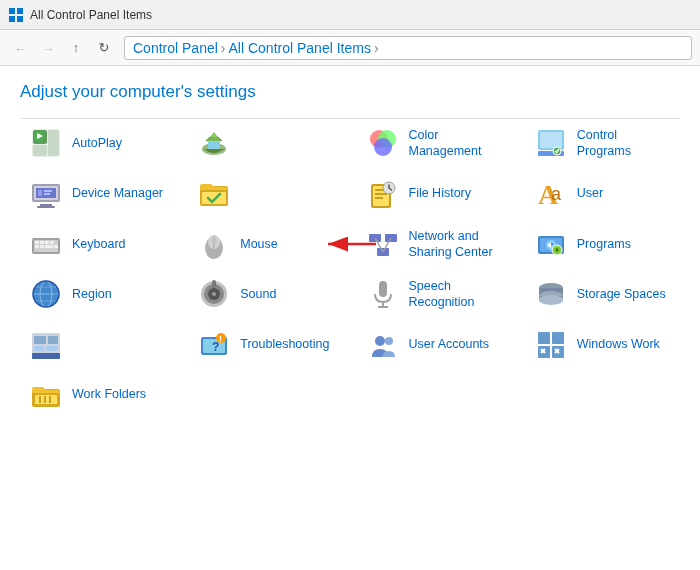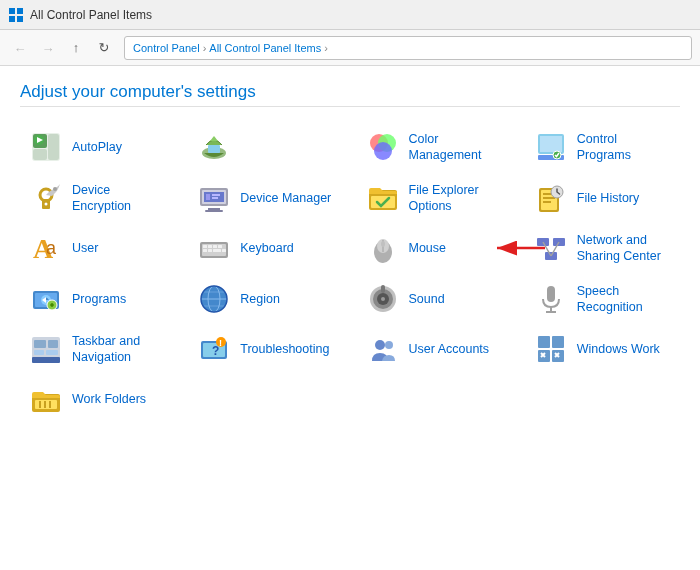--- a/index.html
+++ b/index.html
@@ -58,21 +58,21 @@
     .nav-btn.disabled { color: #bbb; cursor: default; }
     .address-bar {
       flex: 1;
       height: 24px;
       background: white;
       border: 1px solid #c0c0c0;
       border-radius: 3px;
       display: flex;
       align-items: center;
       padding: 0 8px;
-      font-size: 11px;
+      font-size: 14px;
       color: #333;
       margin-left: 4px;
     }
     .address-separator {
       margin: 0 3px;
       color: #888;
     }
     .address-link {
       color: #0078d4;
       cursor: pointer;
@@ -83,22 +83,22 @@
       background: white;
       padding: 16px 20px 10px 20px;
       height: calc(570px - 30px - 36px);
       overflow-y: auto;
     }
 
     .page-heading {
       font-size: 17px;
       color: #0078d4;
       font-weight: 400;
-      margin-bottom: 16px;
-      padding-bottom: 4px;
+      margin-bottom: 0;
+      padding-bottom: 16px;
       border-bottom: 1px solid #e0e0e0;
     }
 
     
     .items-grid {
       display: grid;
       grid-template-columns: repeat(4, 1fr);
       gap: 2px 13px;
     }
 
@@ -204,32 +204,20 @@
           <rect x="3" y="3" width="26" height="20" rx="2" fill="#87ceeb"></rect>
           <rect x="5" y="5" width="22" height="16" fill="#b8e0f7"></rect>
           <rect x="3" y="24" width="26" height="5" rx="1" fill="#6495ed"></rect>
           <circle cx="22" cy="24" r="4" fill="#4caf50" stroke="white" stroke-width="1"></circle>
           <path d="M20 24 L21.5 25.5 L24 22" stroke="white" stroke-width="1.5" fill="none"></path>
         </svg>
       </div>
       <span class="item-label">Control Programs</span>
     </div>
 
-    <div class="control-item">
-      <div class="item-icon">
-        <svg width="32" height="32" viewBox="0 0 32 32">
-          <circle cx="16" cy="13" r="6" fill="none" stroke="#c8a020" stroke-width="3"></circle>
-          <rect x="12" y="17" width="8" height="10" rx="1" fill="#c8a020"></rect>
-          <circle cx="16" cy="22" r="1.5" fill="white"></circle>
-          <path d="M16 13 Q18 10 22 8 Q28 5 30 2 Q28 8 26 10 Q24 12 22 14" fill="#c8c8c8"></path>
-          <circle cx="25" cy="7" r="2" fill="#a0a0a0"></circle>
-        </svg>
-      </div>
-      <span class="item-label">Device Encryption</span>
-    </div>
 
     <div class="control-item">
       <div class="item-icon">
         <svg width="32" height="32" viewBox="0 0 32 32">
           <rect x="2" y="6" width="28" height="18" rx="2" fill="#a0a0b0"></rect>
           <rect x="4" y="8" width="24" height="14" rx="1" fill="#d0d0e0"></rect>
           <rect x="10" y="26" width="12" height="2" fill="#8080a0"></rect>
           <rect x="7" y="28" width="18" height="2" rx="1" fill="#8080a0"></rect>
           <rect x="6" y="10" width="20" height="10" fill="#6878cc"></rect>
           <rect x="8" y="12" width="4" height="6" fill="#9898ee"></rect>
@@ -242,21 +230,20 @@
 
     <div class="control-item">
       <div class="item-icon">
         <svg width="32" height="32" viewBox="0 0 32 32">
           <rect x="2" y="8" width="28" height="20" rx="2" fill="#d4a820"></rect>
           <path d="M2 12 L2 8 Q2 6 4 6 L13 6 L16 9 L28 9 Q30 9 30 11 L30 12 Z" fill="#f0c030"></path>
           <rect x="4" y="14" width="24" height="12" rx="1" fill="#ffe060"></rect>
           <path d="M10 20 L14 24 L22 16" stroke="#4caf50" stroke-width="2.5" fill="none" stroke-linecap="round"></path>
         </svg>
       </div>
-      <span class="item-label">File Explorer Options</span>
     </div>
 
     <div class="control-item">
       <div class="item-icon">
         <svg width="32" height="32" viewBox="0 0 32 32">
           <rect x="4" y="6" width="20" height="24" rx="2" fill="#c8a020"></rect>
           <rect x="6" y="8" width="16" height="20" rx="1" fill="#ffe060"></rect>
           <rect x="8" y="11" width="12" height="2" fill="#c8a020"></rect>
           <rect x="8" y="15" width="12" height="2" fill="#c8a020"></rect>
           <rect x="8" y="19" width="8" height="2" fill="#c8a020"></rect>
@@ -377,33 +364,44 @@
         <svg width="32" height="32" viewBox="0 0 32 32">
           <rect x="12" y="3" width="8" height="16" rx="4" fill="#a0a0a0"></rect>
           <path d="M8 16 Q8 24 16 24 Q24 24 24 16" fill="none" stroke="#a0a0a0" stroke-width="2"></path>
           <line x1="16" y1="24" x2="16" y2="29" stroke="#a0a0a0" stroke-width="2"></line>
           <line x1="11" y1="29" x2="21" y2="29" stroke="#a0a0a0" stroke-width="2"></line>
         </svg>
       </div>
       <span class="item-label">Speech Recognition</span>
     </div>
 
+    <div class="control-item">
+      <div class="item-icon">
+        <svg width="32" height="32" viewBox="0 0 32 32">
+          <ellipse cx="16" cy="10" rx="12" ry="5" fill="#8899aa"></ellipse>
+          <rect x="4" y="10" width="24" height="8" fill="#7788a0"></rect>
+          <ellipse cx="16" cy="18" rx="12" ry="5" fill="#99aabb"></ellipse>
+          <rect x="4" y="18" width="24" height="4" fill="#8899aa"></rect>
+          <ellipse cx="16" cy="22" rx="12" ry="5" fill="#aabbcc"></ellipse>
+        </svg>
+      </div>
+      <span class="item-label">Storage Spaces</span>
+    </div>
 
     <div class="control-item">
       <div class="item-icon">
         <svg width="32" height="32" viewBox="0 0 32 32">
           <rect x="2" y="4" width="28" height="22" rx="2" fill="#ccd4e0"></rect>
           <rect x="2" y="24" width="28" height="6" rx="1" fill="#4466aa"></rect>
           <rect x="4" y="7" width="12" height="8" rx="1" fill="#88aacc"></rect>
           <rect x="18" y="7" width="10" height="8" rx="1" fill="#88aacc"></rect>
           <rect x="4" y="17" width="10" height="5" rx="1" fill="#aaccee"></rect>
           <rect x="16" y="17" width="12" height="5" rx="1" fill="#aaccee"></rect>
         </svg>
       </div>
-      <span class="item-label">Taskbar and Navigation</span>
     </div>
 
     <div class="control-item">
       <div class="item-icon">
         <svg width="32" height="32" viewBox="0 0 32 32">
           <rect x="3" y="8" width="26" height="18" rx="2" fill="#4488cc"></rect>
           <rect x="5" y="10" width="22" height="14" rx="1" fill="#87ceeb"></rect>
           <text x="14" y="22" font-size="12" font-weight="bold" fill="#2255aa" font-family="sans-serif">?</text>
           <circle cx="23" cy="9" r="5" fill="#ff9900"></circle>
           <text x="21" y="13" font-size="9" font-weight="bold" fill="white" font-family="sans-serif">!</text>

